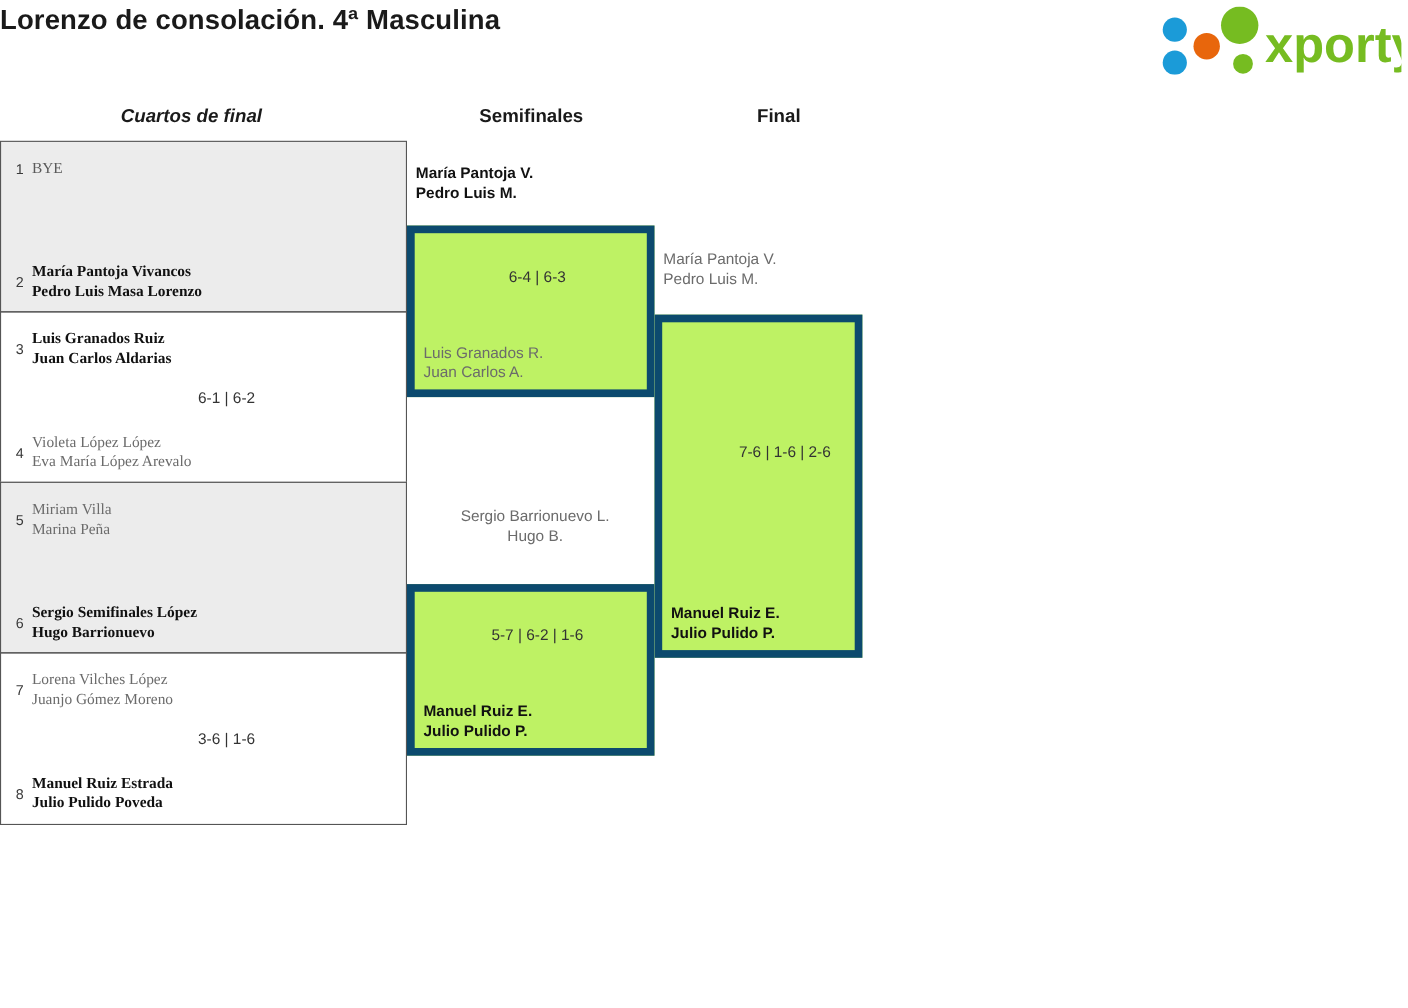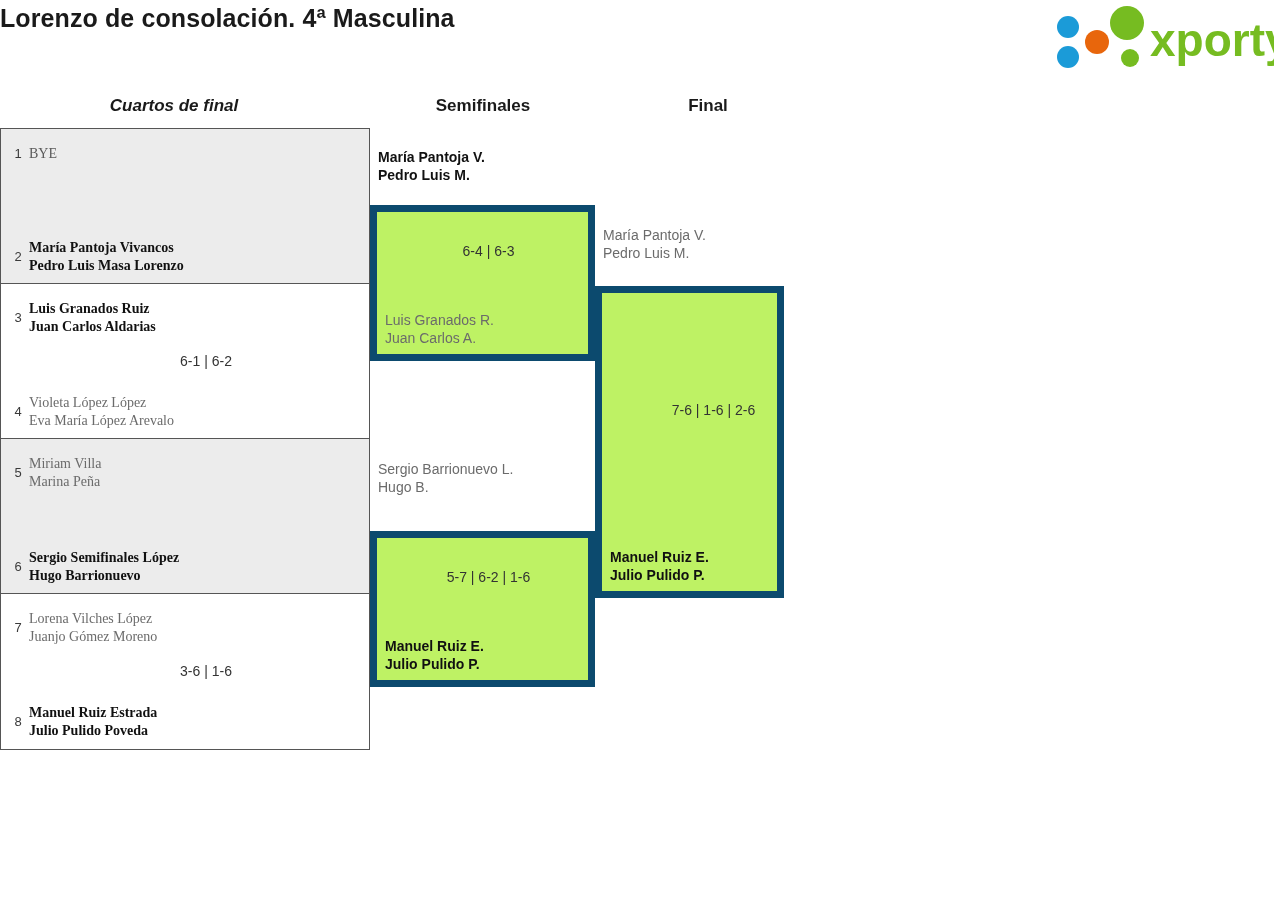--- a/index.html
+++ b/index.html
@@ -225,21 +225,21 @@
   </div>
 
   <div class="round-box" style="left:370px; top:205px; width:225px; height:156px;">
     <div class="round-score" style="left:0; top:31px; width:223px;">6-4 | 6-3</div>
     <div class="round-team loser" style="left:0; top:99px; width:223px;">
       <div class="pname">Luis Granados R.</div>
       <div class="pname">Juan Carlos A.</div>
     </div>
   </div>
 
-  <div class="round-team loser" style="left:370px; top:460px; width:225px;">
+  <div class="round-team loser" style="left:370px; top:460px; width:225px;text-align:center;">
     <div class="pname">Sergio Barrionuevo L.</div>
     <div class="pname">Hugo B.</div>
   </div>
 
   <div class="round-box" style="left:370px; top:531px; width:225px; height:156px;">
     <div class="round-score" style="left:0; top:31px; width:223px;">5-7 | 6-2 | 1-6</div>
     <div class="round-team winner" style="left:0; top:99px; width:223px;">
       <div class="pname">Manuel Ruiz E.</div>
       <div class="pname">Julio Pulido P.</div>
     </div>

